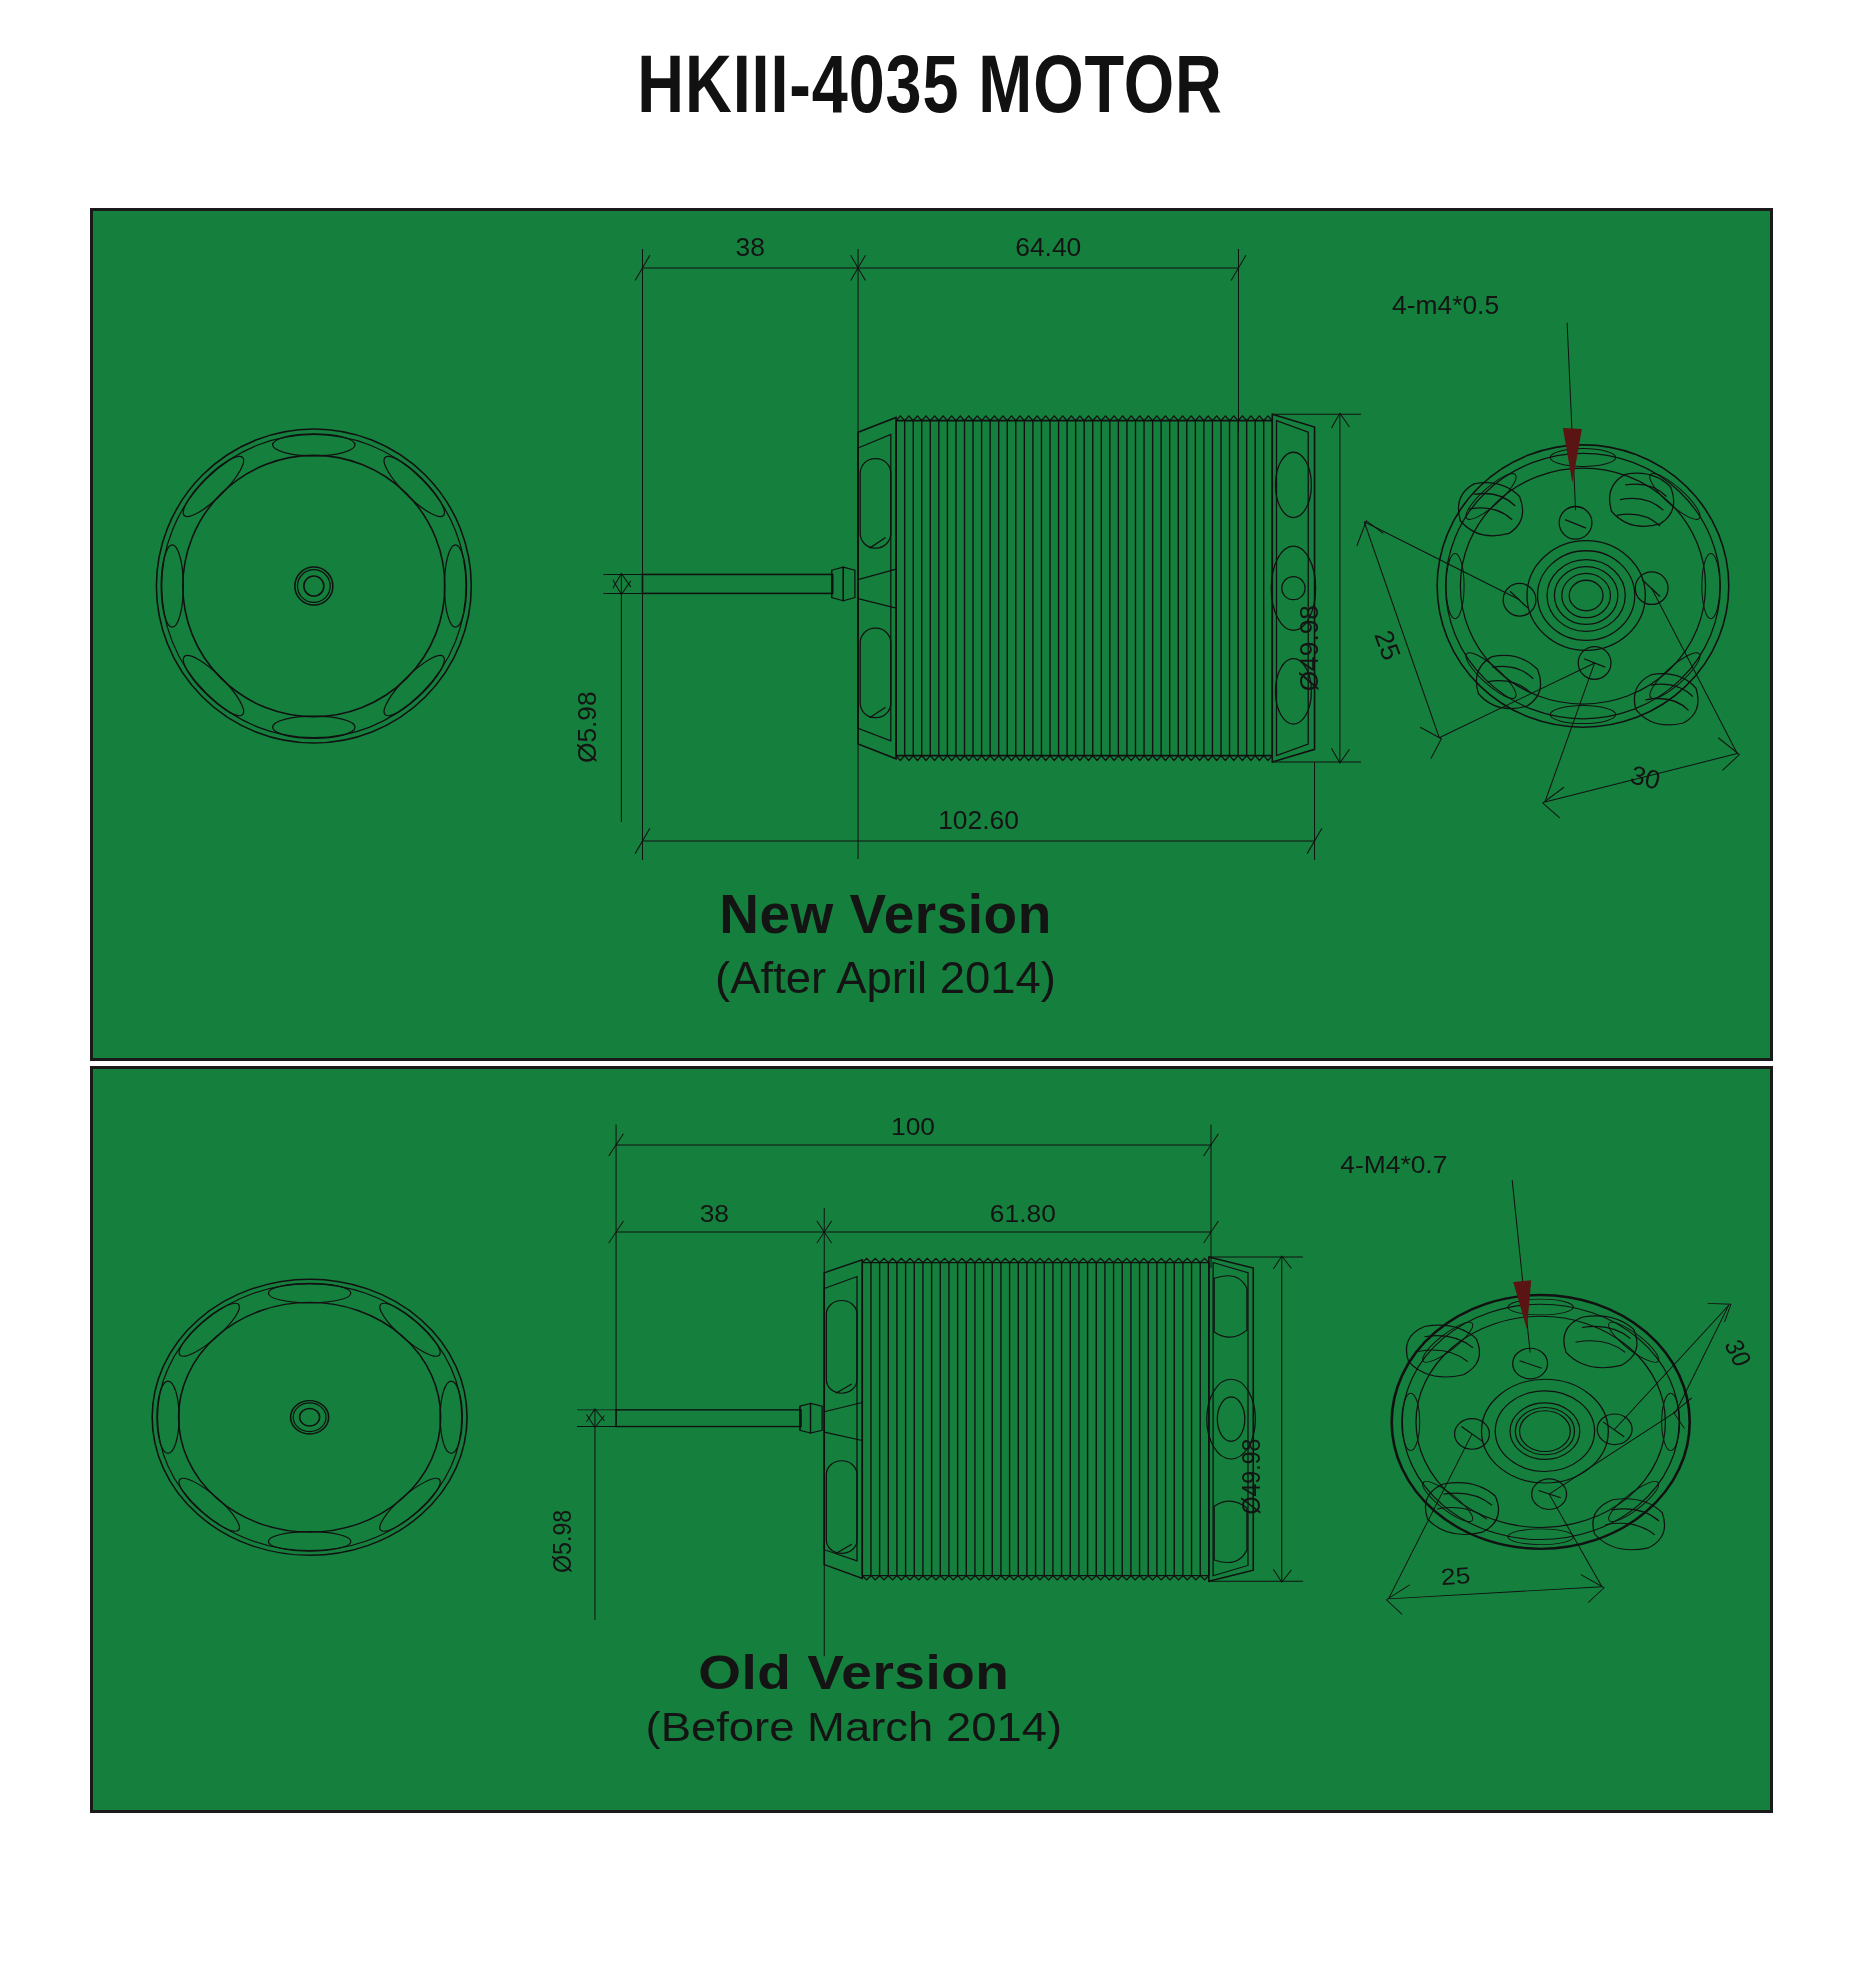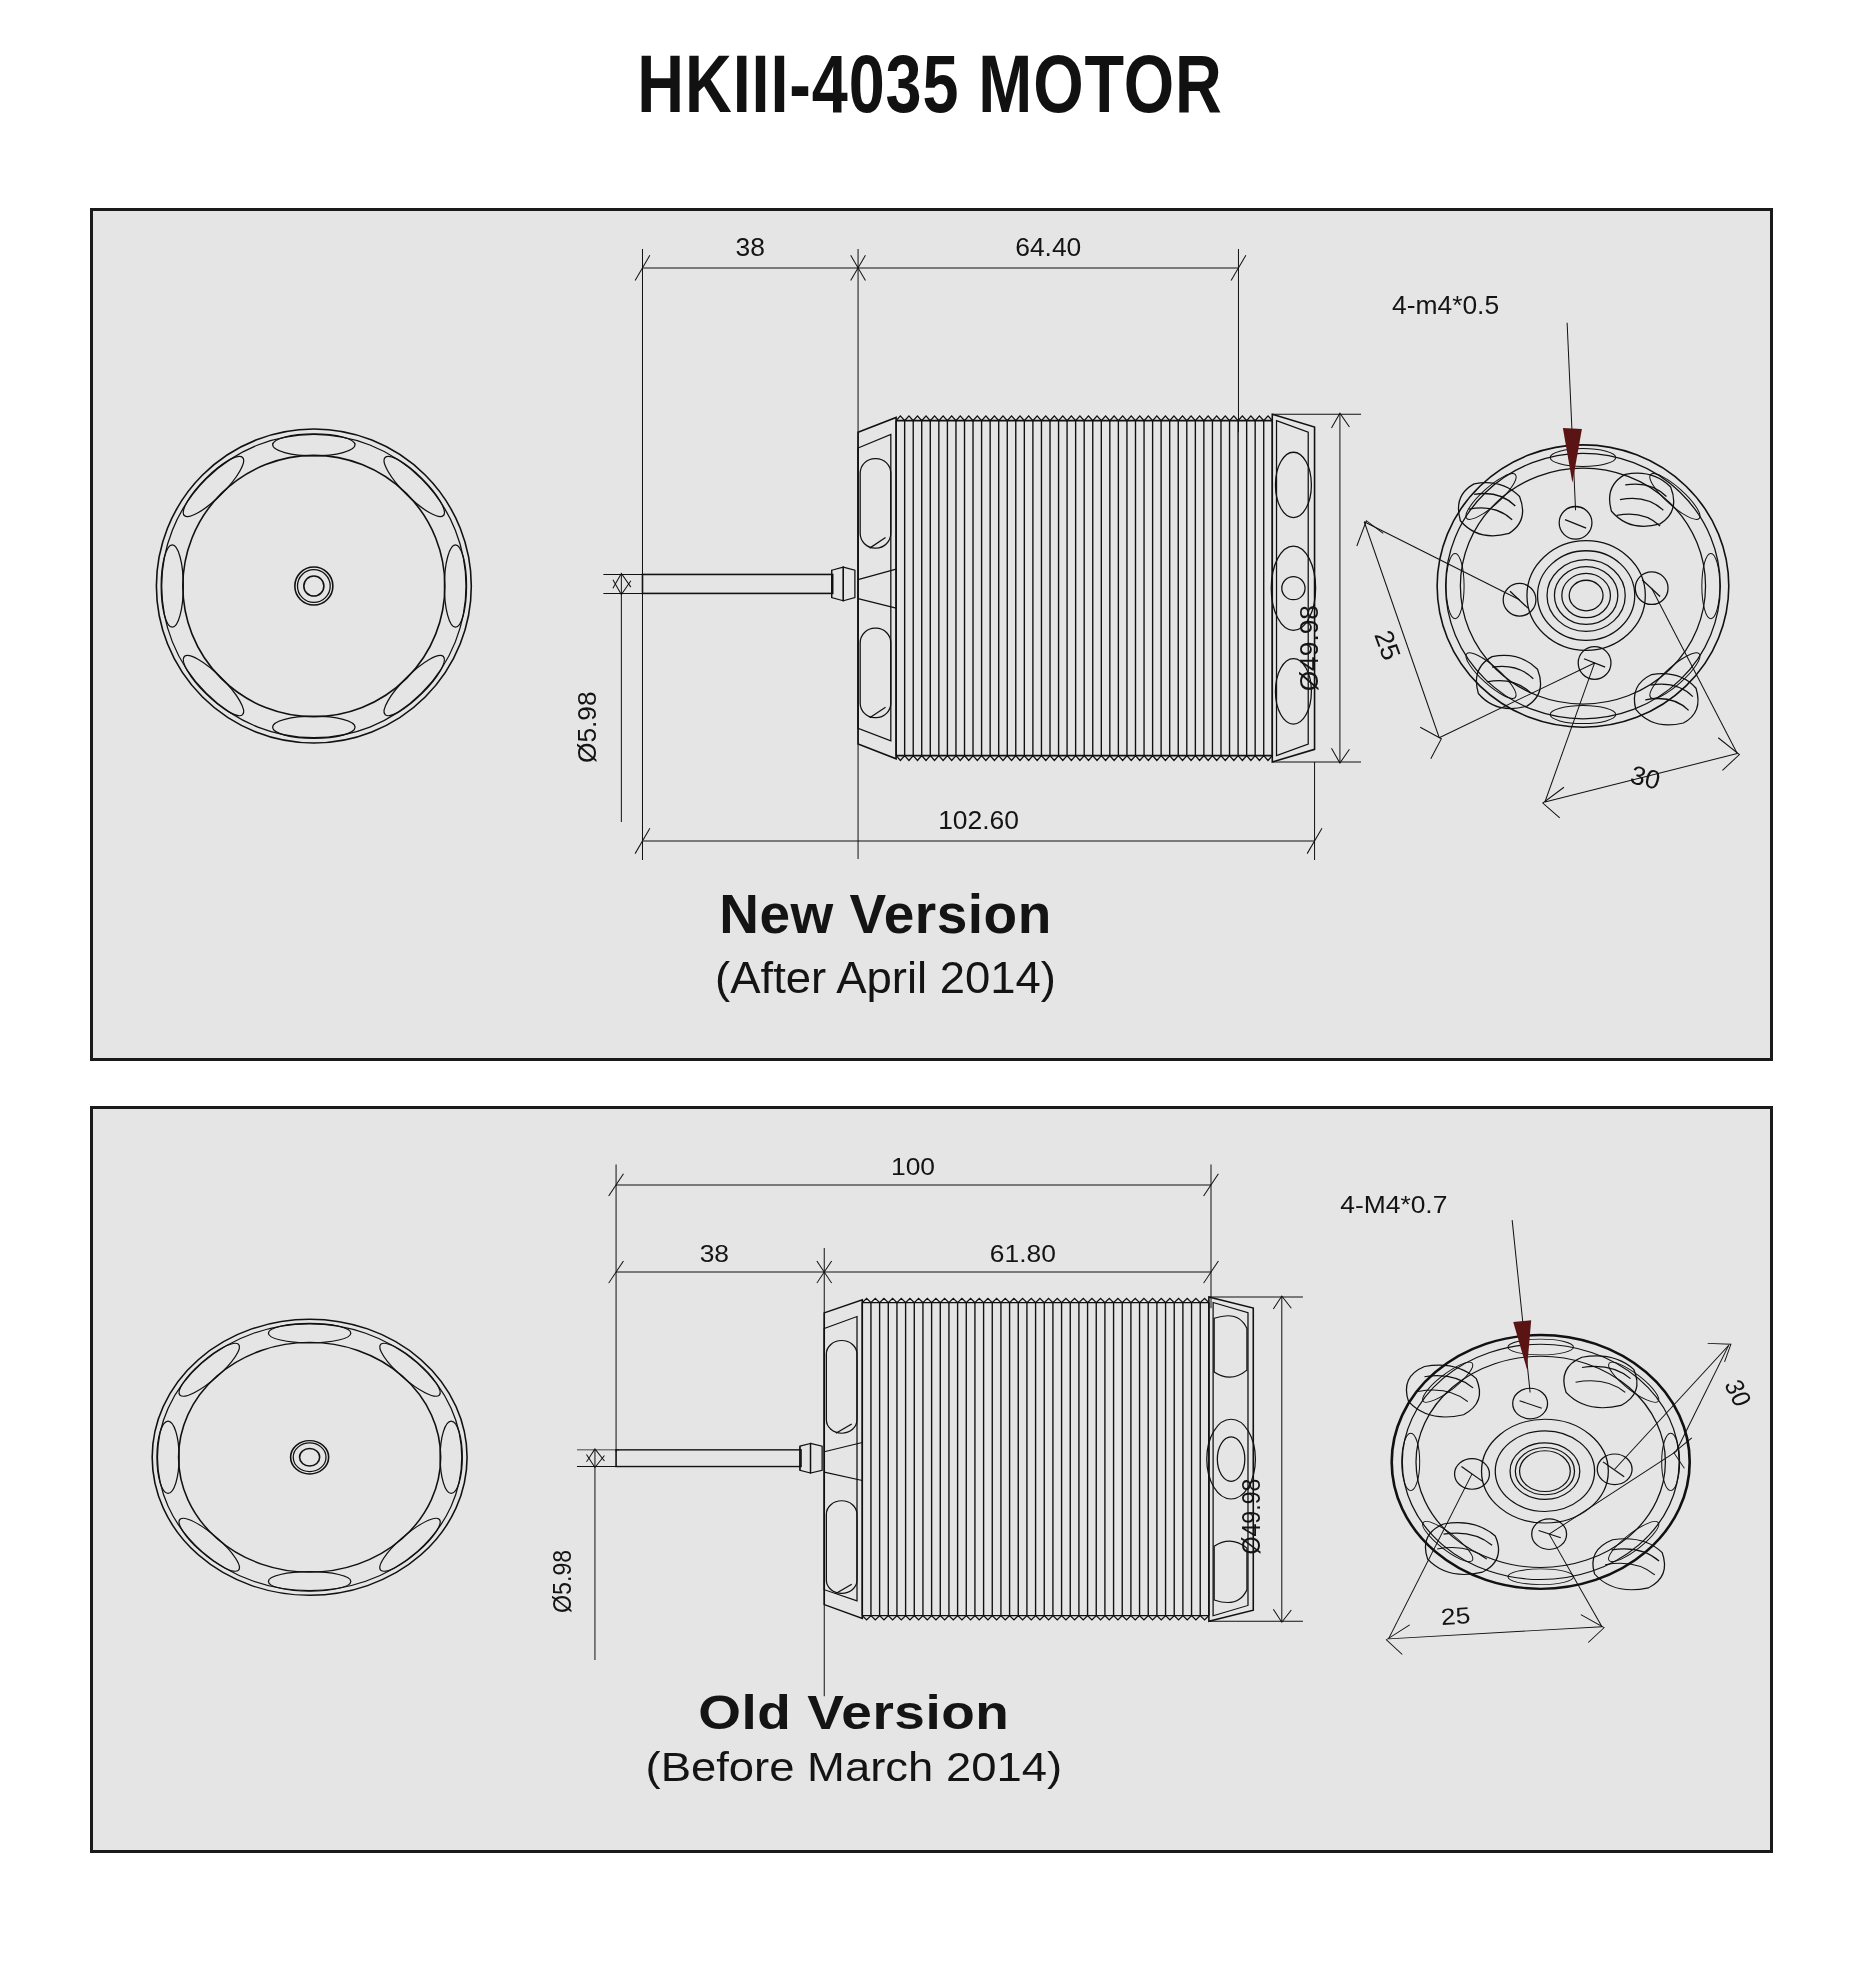--- a/index.html
+++ b/index.html
@@ -8,24 +8,24 @@
 
   #title{
     position:absolute;left:0;top:38px;width:1860px;text-align:center;
     font-family:"Liberation Sans",sans-serif;
     font-weight:700;font-size:81px;letter-spacing:1.1px;
     transform:scaleX(0.80);transform-origin:50% 50%;
     color:#111;
   }
 
   .panel{
-    position:absolute;border:3.7px solid #1a1a1a;background:#e5e5e5;box-sizing:border-box;padding-left:37px;
+    position:absolute;border:3.7px solid #1a1a1a;background:#15803d;box-sizing:border-box;padding-left:37px;
   }
   #panel-new{left:90px;top:208px;width:1683px;height:853px;}
-  #panel-old{left:90px;top:1106px;width:1683px;height:747px;}
+  #panel-old{left:90px;top:1066px;width:1683px;height:747px;}
 
   .svgwrap{position:absolute;left:0;top:0;width:100%;height:100%;}
   svg{display:block;width:100%;height:100%;}
 
   .cap-main{
     font-family:"Liberation Sans",sans-serif;font-weight:700;
     font-size:104px;fill:#141414;text-anchor:middle;
     letter-spacing:1px;
   }
   .cap-sub{

